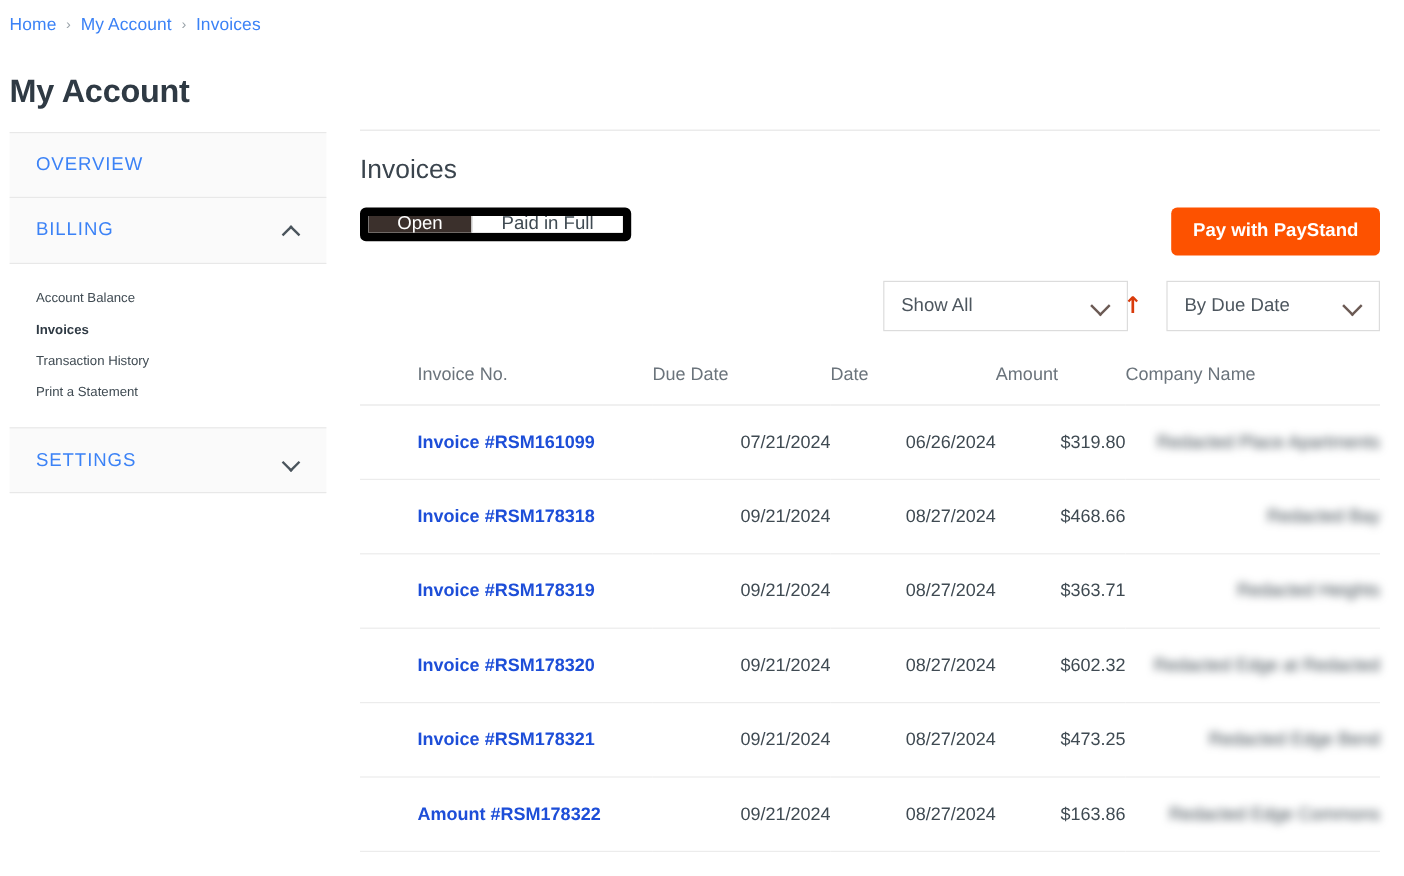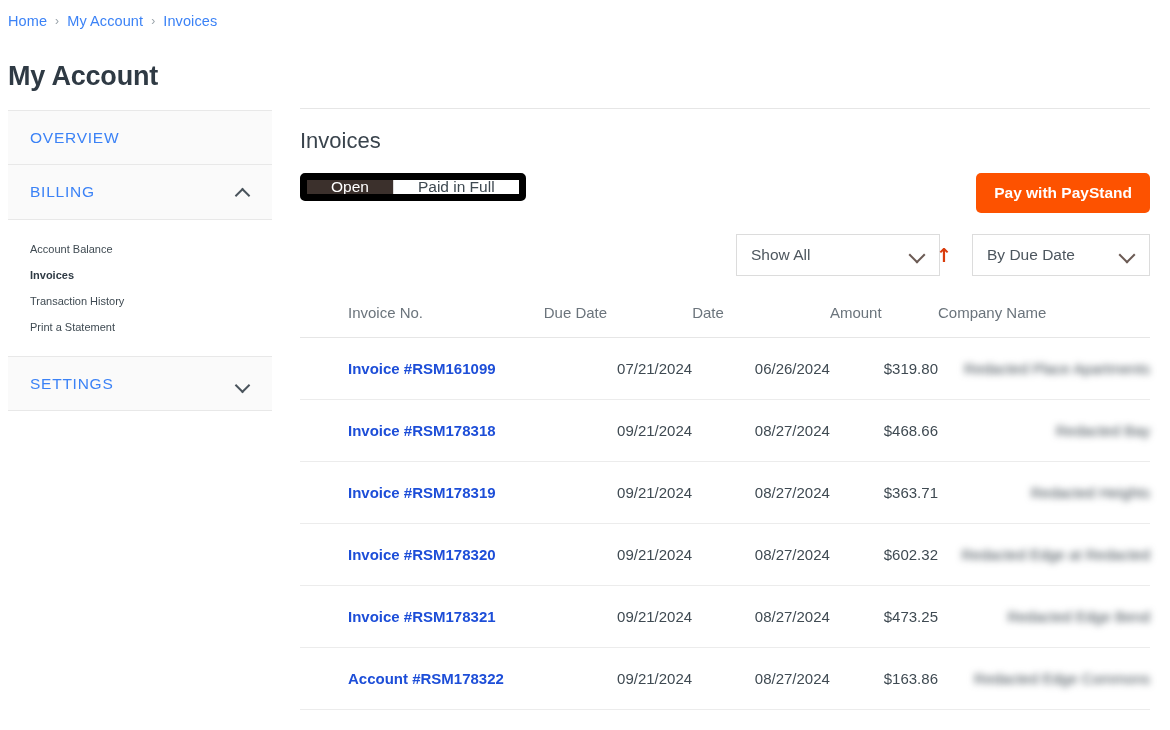--- a/index.html
+++ b/index.html
@@ -398,21 +398,21 @@
             <td class="col-company"><span class="company-blur">Redacted Edge at Redacted</span></td>
           </tr>
           <tr>
             <td class="col-invoice"><a class="invoice-link">Invoice #RSM178321</a></td>
             <td class="col-due">09/21/2024</td>
             <td class="col-date">08/27/2024</td>
             <td class="col-amount">$473.25</td>
             <td class="col-company"><span class="company-blur">Redacted Edge Bend</span></td>
           </tr>
           <tr>
-            <td class="col-invoice"><a class="invoice-link">Account #RSM178322</a></td>
+            <td class="col-invoice"><a class="invoice-link">Amount #RSM178322</a></td>
             <td class="col-due">09/21/2024</td>
             <td class="col-date">08/27/2024</td>
             <td class="col-amount">$163.86</td>
             <td class="col-company"><span class="company-blur">Redacted Edge Commons</span></td>
           </tr>
         </tbody>
     </table>
 
   </main>
 </div>

